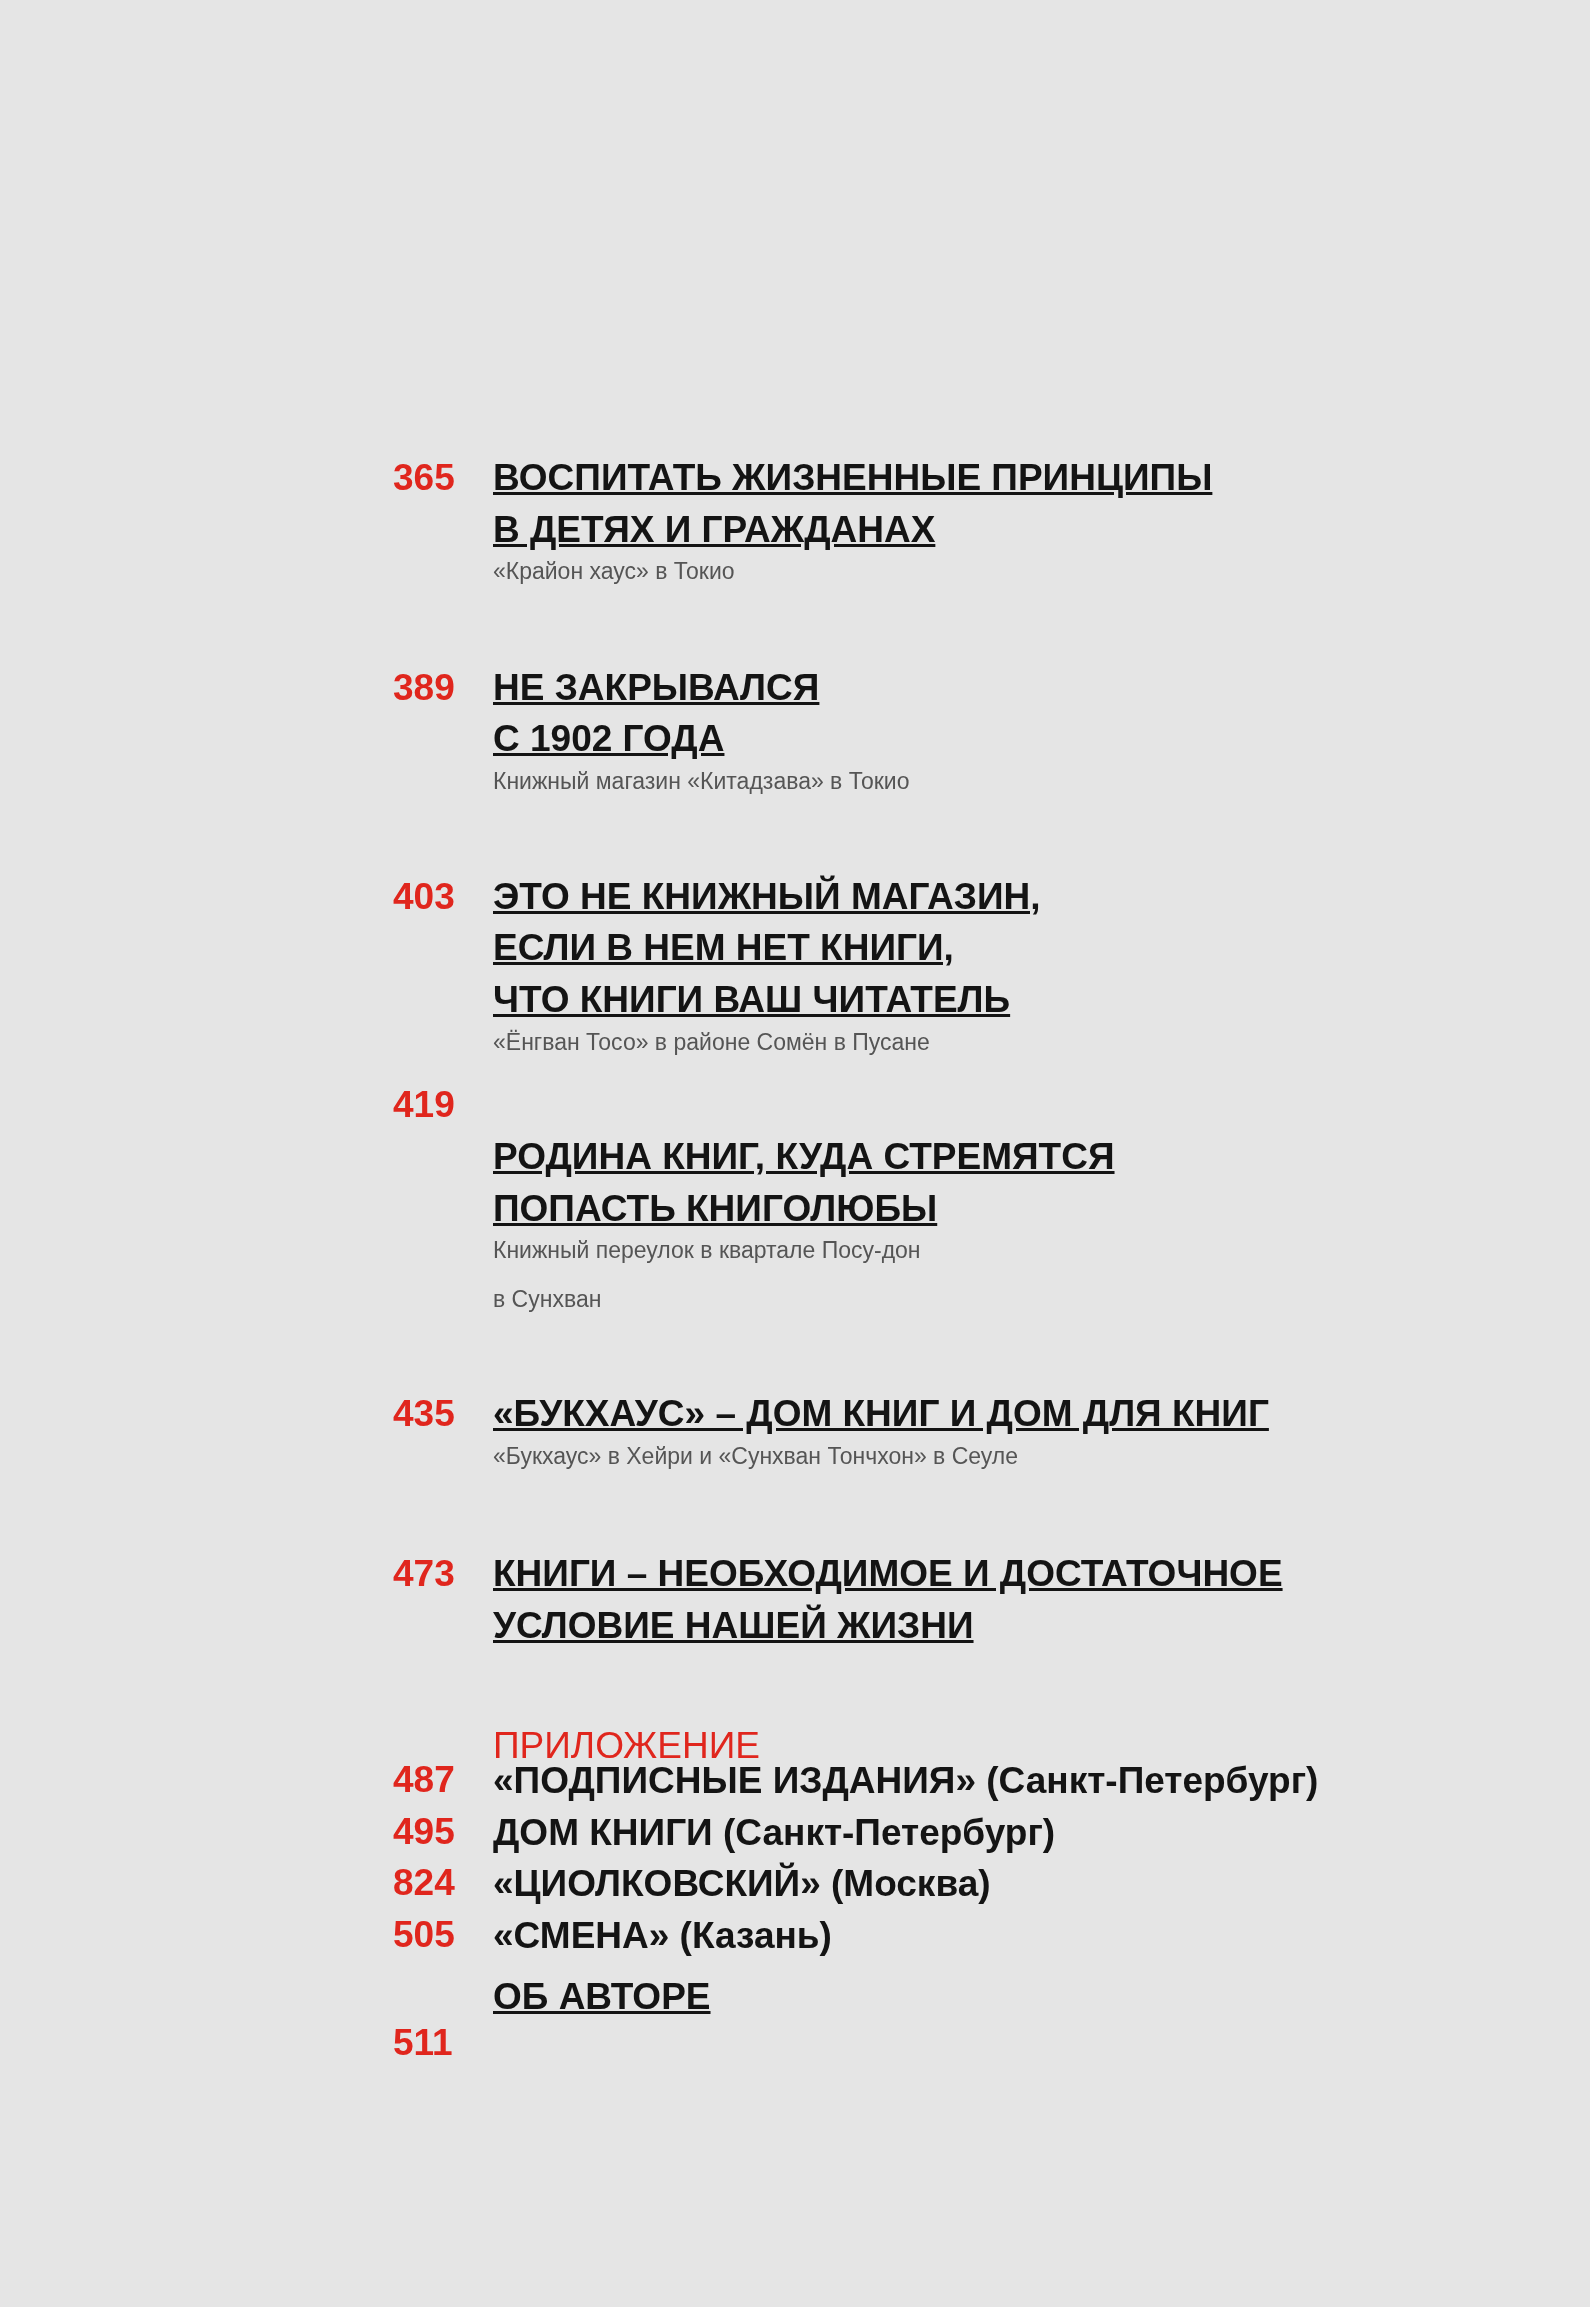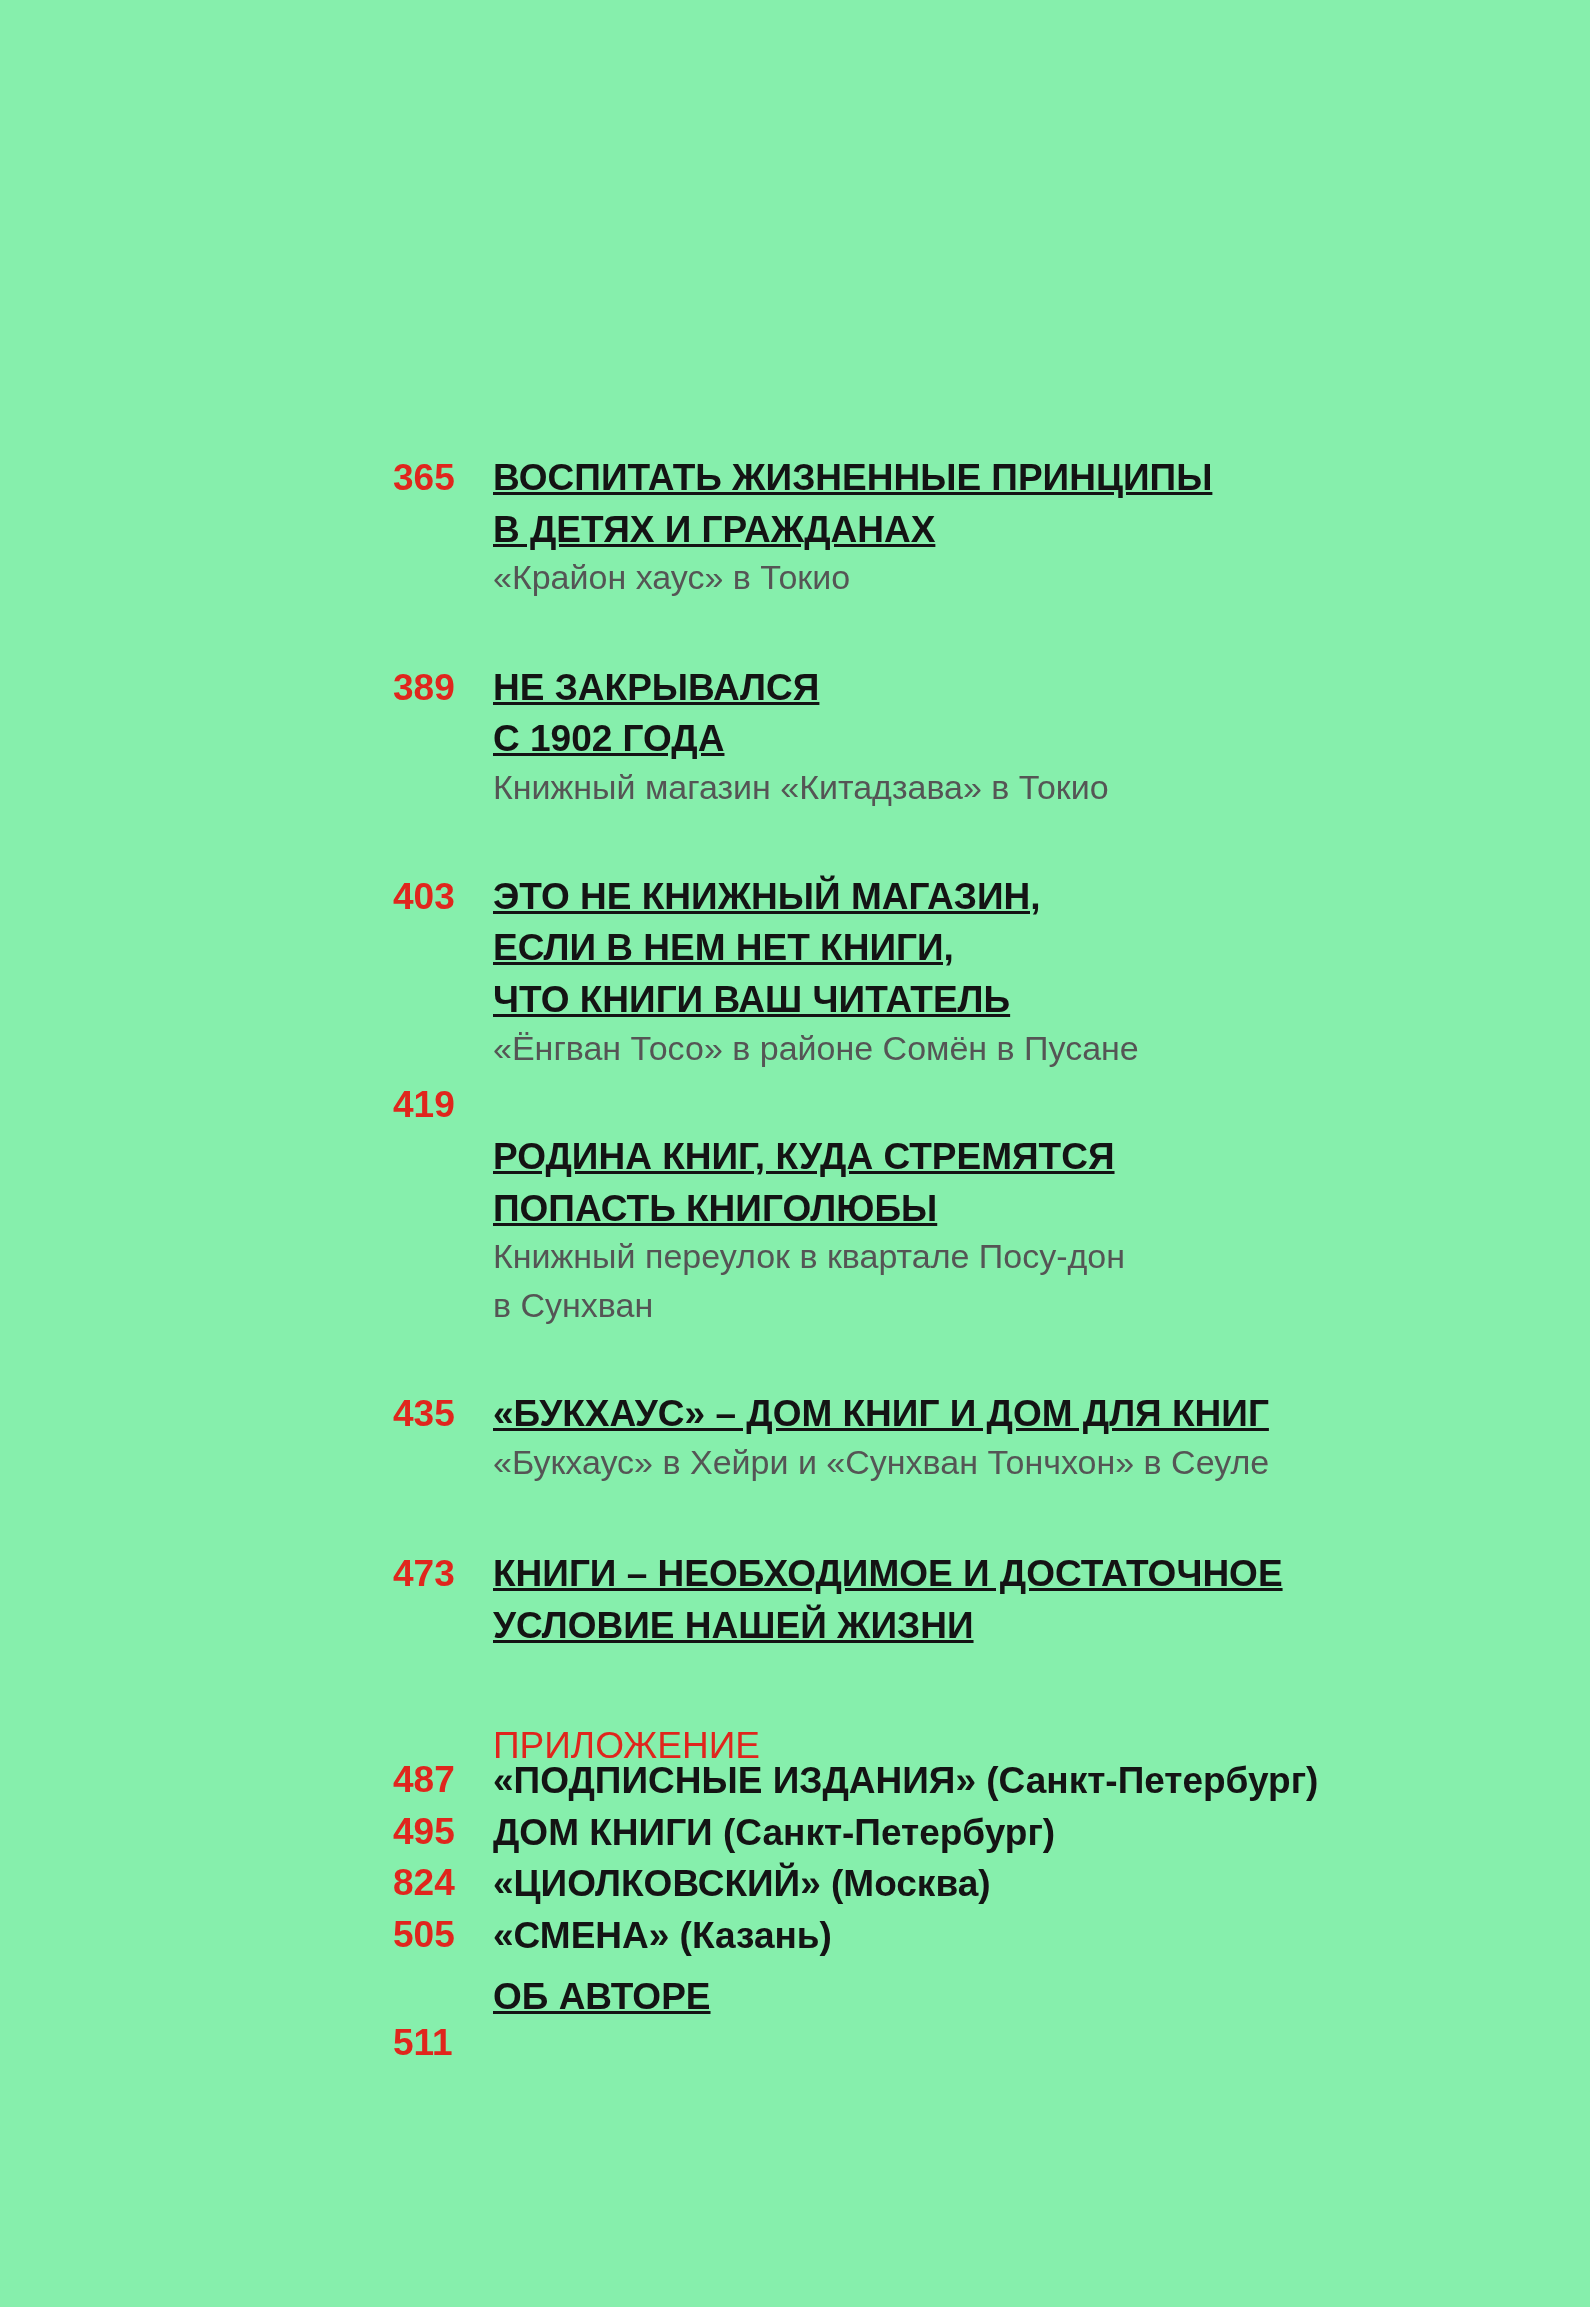--- a/index.html
+++ b/index.html
@@ -1,20 +1,20 @@
 <!DOCTYPE html>
 <html style="font-size:13.3px"><head>
 <meta charset="utf-8">
 <style>
   html, body { margin:0; padding:0; background:#ffffff; }
   body { width:1591px; height:2307px; position:relative; overflow:hidden; font-family:"Liberation Sans", sans-serif; }
-  .page { position:absolute; left:0; top:0; width:1591px; height:2307px; background:#86efac; }
+  .page { position:absolute; left:0; top:0; width:1591px; height:2307px; background:#e5e5e5; }
   .num { position:absolute; left:393px; color:#E0261D; font-weight:bold; font-size:37px; }
   .title { position:absolute; left:493px; color:#141414; font-weight:bold; font-size:37px; transform-origin:left bottom;text-decoration:underline; }
-  .sub { position:absolute; left:493px; color:#555555; font-weight:normal; font-size:34px; transform-origin:left bottom; }
+  .sub { position:absolute; left:493px; color:#555555; font-weight:normal; font-size:23px; transform-origin:left bottom; }
   .section { position:absolute; left:493px; color:#E0261D; font-weight:normal; font-size:37px; transform-origin:left bottom;margin-top:12px; }
   .app { position:absolute; left:493px; color:#141414; font-weight:bold; font-size:37px; transform-origin:left bottom; }
   
 </style>
 </head>
 <body>
 
 <div class="page">
 
   <div>

